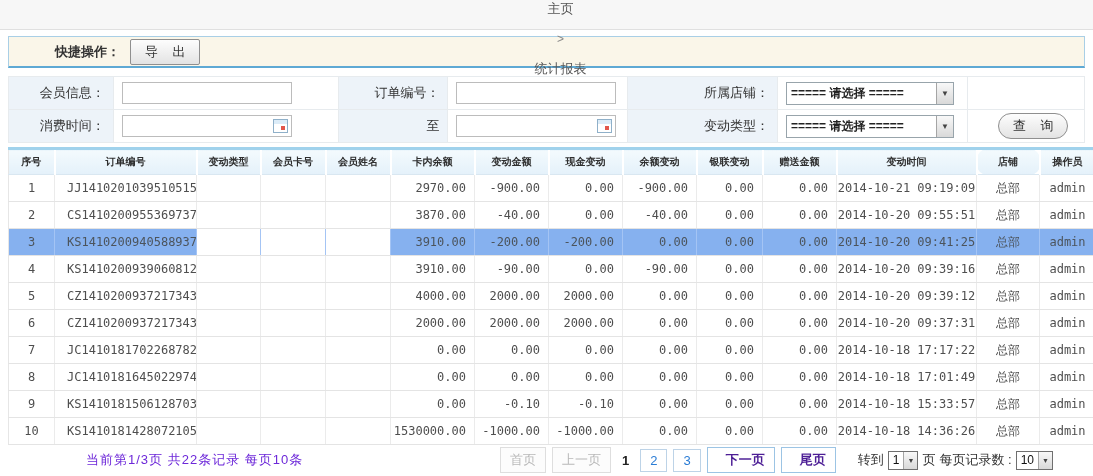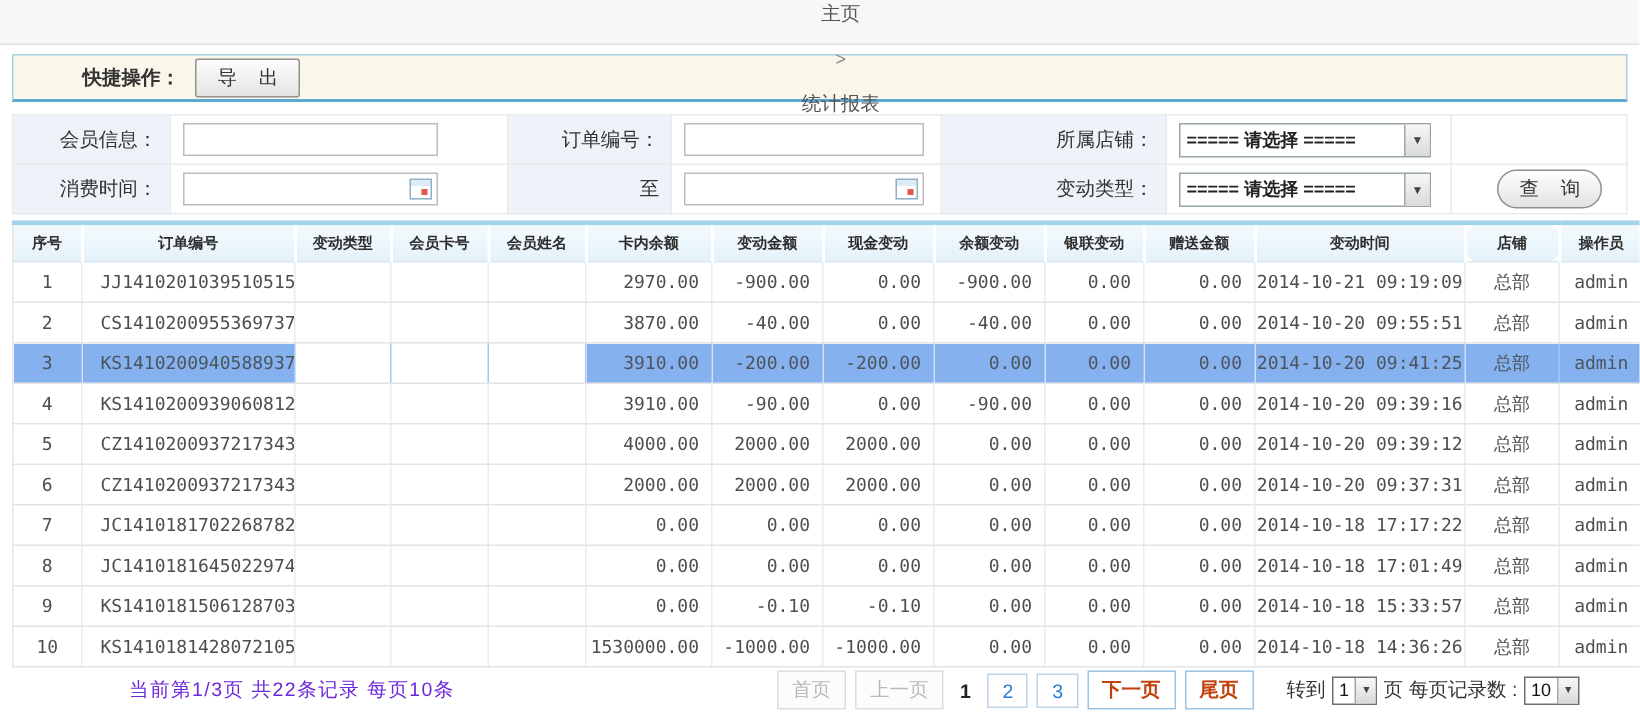--- a/index.html
+++ b/index.html
@@ -63,21 +63,21 @@
 
   
   .footer { margin:0 8px; height:30px; display:flex; align-items:center; }
   .summary { color:#6d28d9; margin-left:78px; letter-spacing:1px; }
   .pager { margin-left:auto; display:flex; align-items:center; gap:6px; margin-right:32px; }
   .pg { display:inline-block; padding:3px 9px; border:1px solid #d946ef; background:#fff;
     font-size:13px; text-align:center; cursor:pointer; }
   .pg.disabled { color:#b9b9b9; border-color:#dedede; background:#fcfcfc; cursor:default; }
   .pg.current { border:none; background:none; color:#222; font-weight:bold; padding:3px 5px; cursor:default; }
   .pg.num { color:#2a7cd5; border-color:#bdd3e7; }
-  .pg.nav { color:#c2410c; font-weight:bold; border-color:#9cc4e4; }
+  .pg.nav { color:#4c1d95; font-weight:bold; border-color:#9cc4e4;padding-left:18px; }
   .goto { display:flex; align-items:center; gap:4px; margin-left:16px; color:#333; }
   .mini-select { display:inline-flex; align-items:center; height:19px; border:1px solid #6f6f6f; background:#fff; cursor:pointer; }
   .mini-select .val { padding:0 4px; font-size:12px; color:#111; }
   .mini-select .sel-arrow { width:14px; font-size:7px; }
 </style>
 </head>
 <body>
 
 <div class="crumb-bar">
   <span>主页</span>

